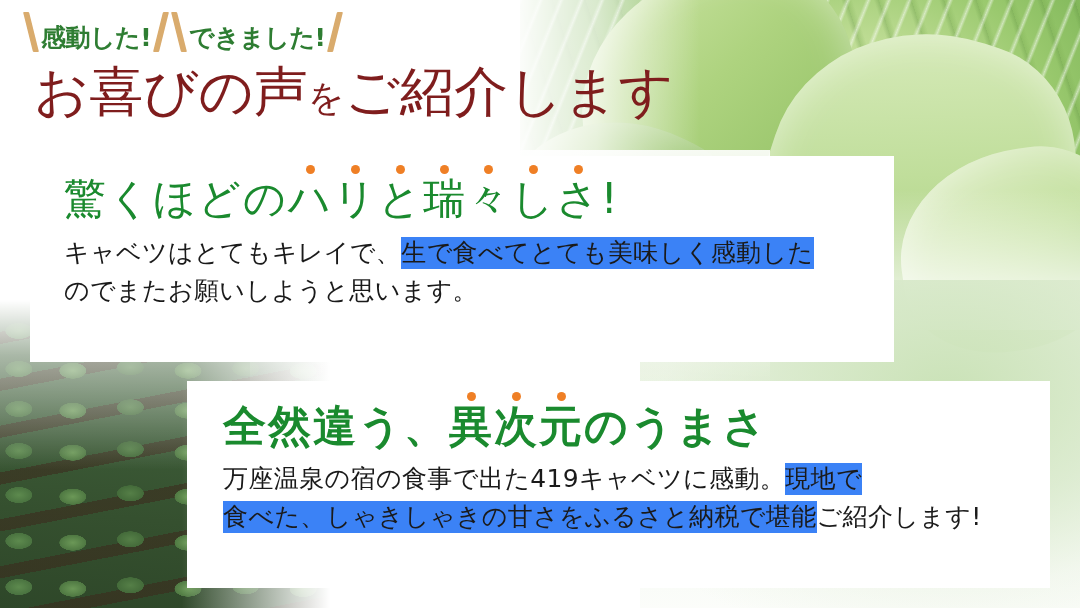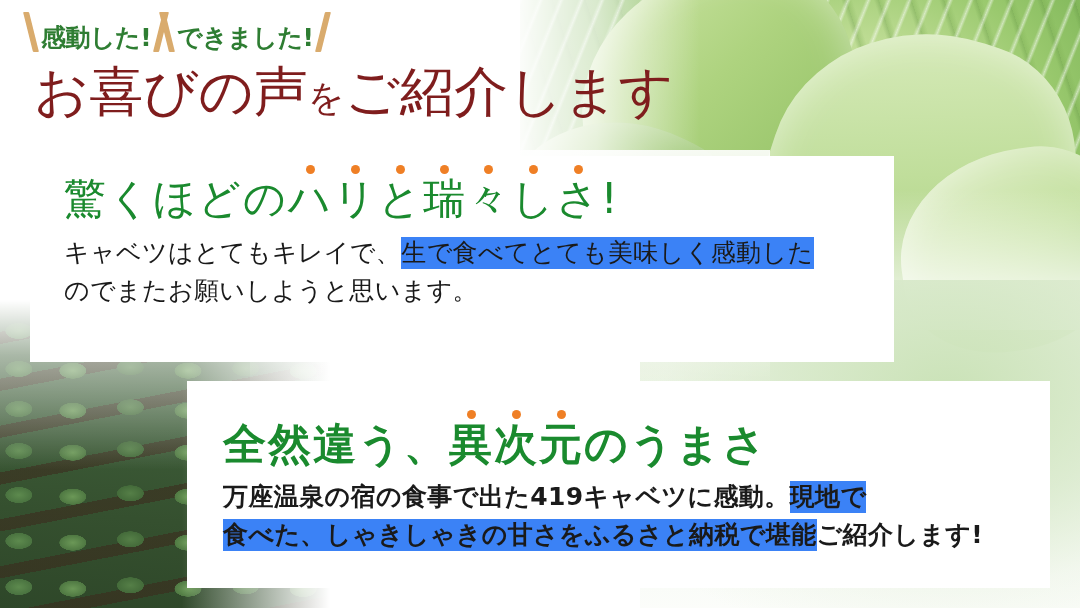--- a/index.html
+++ b/index.html
@@ -99,21 +99,21 @@
     left: 250px; top: 150px; width: 520px; height: 240px;
     background: linear-gradient(180deg, rgba(255,255,255,0.9) 0%, rgba(255,255,255,0.55) 60%, rgba(255,255,255,0) 100%);
   }
 
   
   #eyebrow {
     position: absolute;
     left: 28px; top: 12px;
     display: flex;
     align-items: center;
-    gap: 0px;
+    gap: 12px;
     z-index: 20;
   }
   .badge {
     display: flex;
     align-items: flex-end;
   }
   .slash {
     display: inline-block;
     width: 6px;
     height: 40px;
@@ -177,21 +177,21 @@
     font-family: "DejaVu Sans", "Liberation Sans", sans-serif;
     font-size: 42px;
     font-weight: normal;
     letter-spacing: 2px;
   }
   #card-2 .card-headline {
     font-family: "DejaVu Sans", "Liberation Sans", sans-serif;
     font-size: 43px;
     font-weight: bold;
     letter-spacing: 2px;
-    margin-top: 18px;
+    margin-top: 0;
   }
 
   
   .dot-span {
     position: relative;
     display: inline-block;
   }
   .dot-span::before {
     content: "";
     position: absolute;
@@ -205,21 +205,21 @@
 
   .card-body {
     font-family: "DejaVu Sans", "Liberation Sans", sans-serif;
     color: #1a1a1a;
     font-size: 25px;
     line-height: 1.52;
     letter-spacing: 0.4px;
     white-space: nowrap;
   }
   #card-1 .card-body { margin-top: 14px; }
-  #card-2 .card-body { margin-top: 12px; font-weight: bold; font-size: 25px; }
+  #card-2 .card-body { margin-top: 12px; font-weight: normal; font-size: 25px; }
 
   .hl {
     background: #3b82f6;
     padding: 1px 0 2px 0;
     box-decoration-break: clone;
     -webkit-box-decoration-break: clone;
   }
 </style>
 </head>
 <body>

